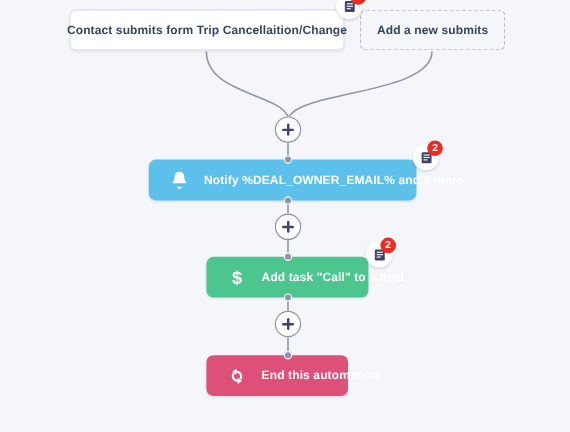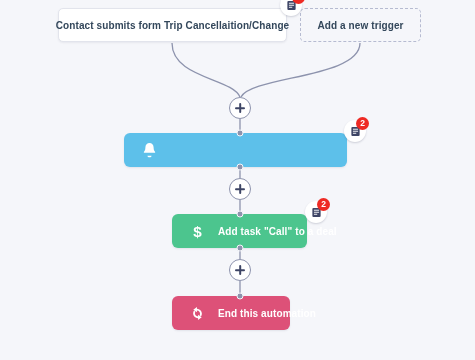--- a/index.html
+++ b/index.html
@@ -193,32 +193,33 @@
         <rect x="1.5" y="1" width="9" height="10" rx="1.2" fill="#3d4465"></rect>
         <rect x="3.2" y="3" width="5.6" height="1" fill="#ffffff"></rect>
         <rect x="3.2" y="5.2" width="5.6" height="1" fill="#ffffff"></rect>
         <rect x="3.2" y="7.4" width="3.6" height="1" fill="#ffffff"></rect>
       </svg>
     </div>
     <span class="badge-count">2</span>
   </div>
 
   <div class="node add-trigger-node">
-    <span class="node-label">Add a new trigger</span>
+    <span class="node-label">Add a new submits</span>
   </div>
 
   <div class="plus-btn" style="left:240px; top:108px;"></div>
 
   <div class="node action-node notify-node" style="background:#5dc0ea;">
     <span class="node-icon">
       <svg width="19" height="19" viewBox="0 0 20 20" aria-hidden="true">
         <path fill="#ffffff" d="M10 2.2c-2.5 0-4.3 1.9-4.3 4.4 0 3.2-1.1 4.2-1.6 4.9-.3.4 0 .9.5.9h10.8c.5 0 .8-.5.5-.9-.5-.7-1.6-1.7-1.6-4.9 0-2.5-1.8-4.4-4.3-4.4z"></path>
         <path fill="#ffffff" d="M10 17.2c1.2 0 2.1-.8 2.2-1.8H7.8c.1 1 1 1.8 2.2 1.8z"></path>
       </svg>
     </span>
+    <span class="node-label">Notify %DEAL_OWNER_EMAIL% and 1 more</span>
   </div>
   <div class="port" style="left:240px; top:133px;"></div>
   <div class="port" style="left:240px; top:167px;"></div>
   <div class="badge-wrap" style="left:355px; top:131px;">
     <div class="badge-disc">
       <svg width="11" height="11" viewBox="0 0 12 12" aria-hidden="true">
         <rect x="1.5" y="1" width="9" height="10" rx="1.2" fill="#3d4465"></rect>
         <rect x="3.2" y="3" width="5.6" height="1" fill="#ffffff"></rect>
         <rect x="3.2" y="5.2" width="5.6" height="1" fill="#ffffff"></rect>
         <rect x="3.2" y="7.4" width="3.6" height="1" fill="#ffffff"></rect>

